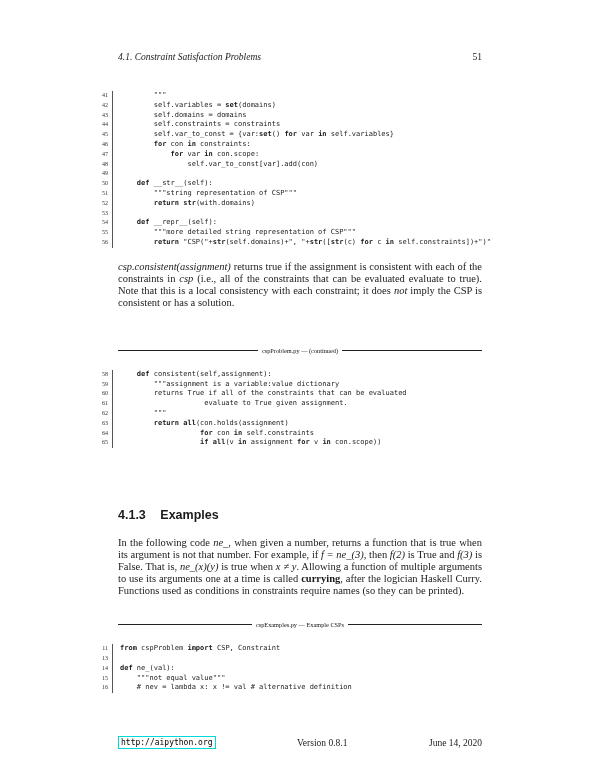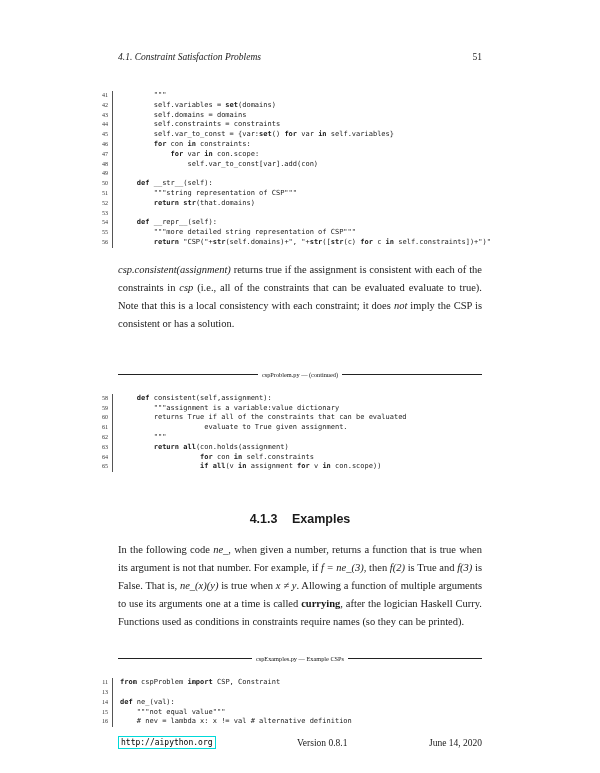--- a/index.html
+++ b/index.html
@@ -38,37 +38,37 @@
     padding-left:7px;
     font-family:"DejaVu Sans Mono", monospace;
     font-size:7px; line-height:9.8px;
     white-space:pre;
   }
   .kw { font-weight:bold; }
 
   
   .body-par {
     margin-top:13px;
-    font-size:10.5px; line-height:18px;
+    font-size:10.5px; line-height:12px;
     text-align:justify;
   }
   .body-par .em { font-style:italic; }
   .body-par .bd { font-weight:bold; }
 
   
   .listing-rule { margin-top:38px; display:flex; align-items:center; }
   .listing-rule.rule3 { margin-top:24px; }
   .listing-rule .rline { flex:1; height:0; border-top:1px solid #222; }
   .listing-rule .rlabel { font-size:6.3px; padding:0 4px; white-space:nowrap; color:#111; }
 
   
   .subsection {
-    margin-top:40px;
+    margin-top:60px;
     font-family:"Liberation Sans", sans-serif;
-    font-weight:bold; font-size:12.5px;text-align:center;
+    font-weight:bold; font-size:12.5px;
   }
   .subsection .sec-num { margin-right:11px; }
   .body-par.intro { margin-top:15px; }
 
   
   .page-footer {
     position:absolute; left:118px; right:118px; top:736px;
     display:flex; justify-content:space-between; align-items:center;
     font-size:9.5px;
   }
@@ -131,21 +131,21 @@
       <div class="code-line">
         <span class="line-num">50</span>
         <span class="code-text"><span>    </span><span class="kw">def</span><span> __str__(self):</span></span>
       </div>
       <div class="code-line">
         <span class="line-num">51</span>
         <span class="code-text"><span>        """string representation of CSP"""</span></span>
       </div>
       <div class="code-line">
         <span class="line-num">52</span>
-        <span class="code-text"><span>        </span><span class="kw">return</span><span> </span><span class="kw">str</span><span>(that.domains)</span></span>
+        <span class="code-text"><span>        </span><span class="kw">return</span><span> </span><span class="kw">str</span><span>(with.domains)</span></span>
       </div>
       <div class="code-line">
         <span class="line-num">53</span>
         <span class="code-text"></span>
       </div>
       <div class="code-line">
         <span class="line-num">54</span>
         <span class="code-text"><span>    </span><span class="kw">def</span><span> __repr__(self):</span></span>
       </div>
       <div class="code-line">

